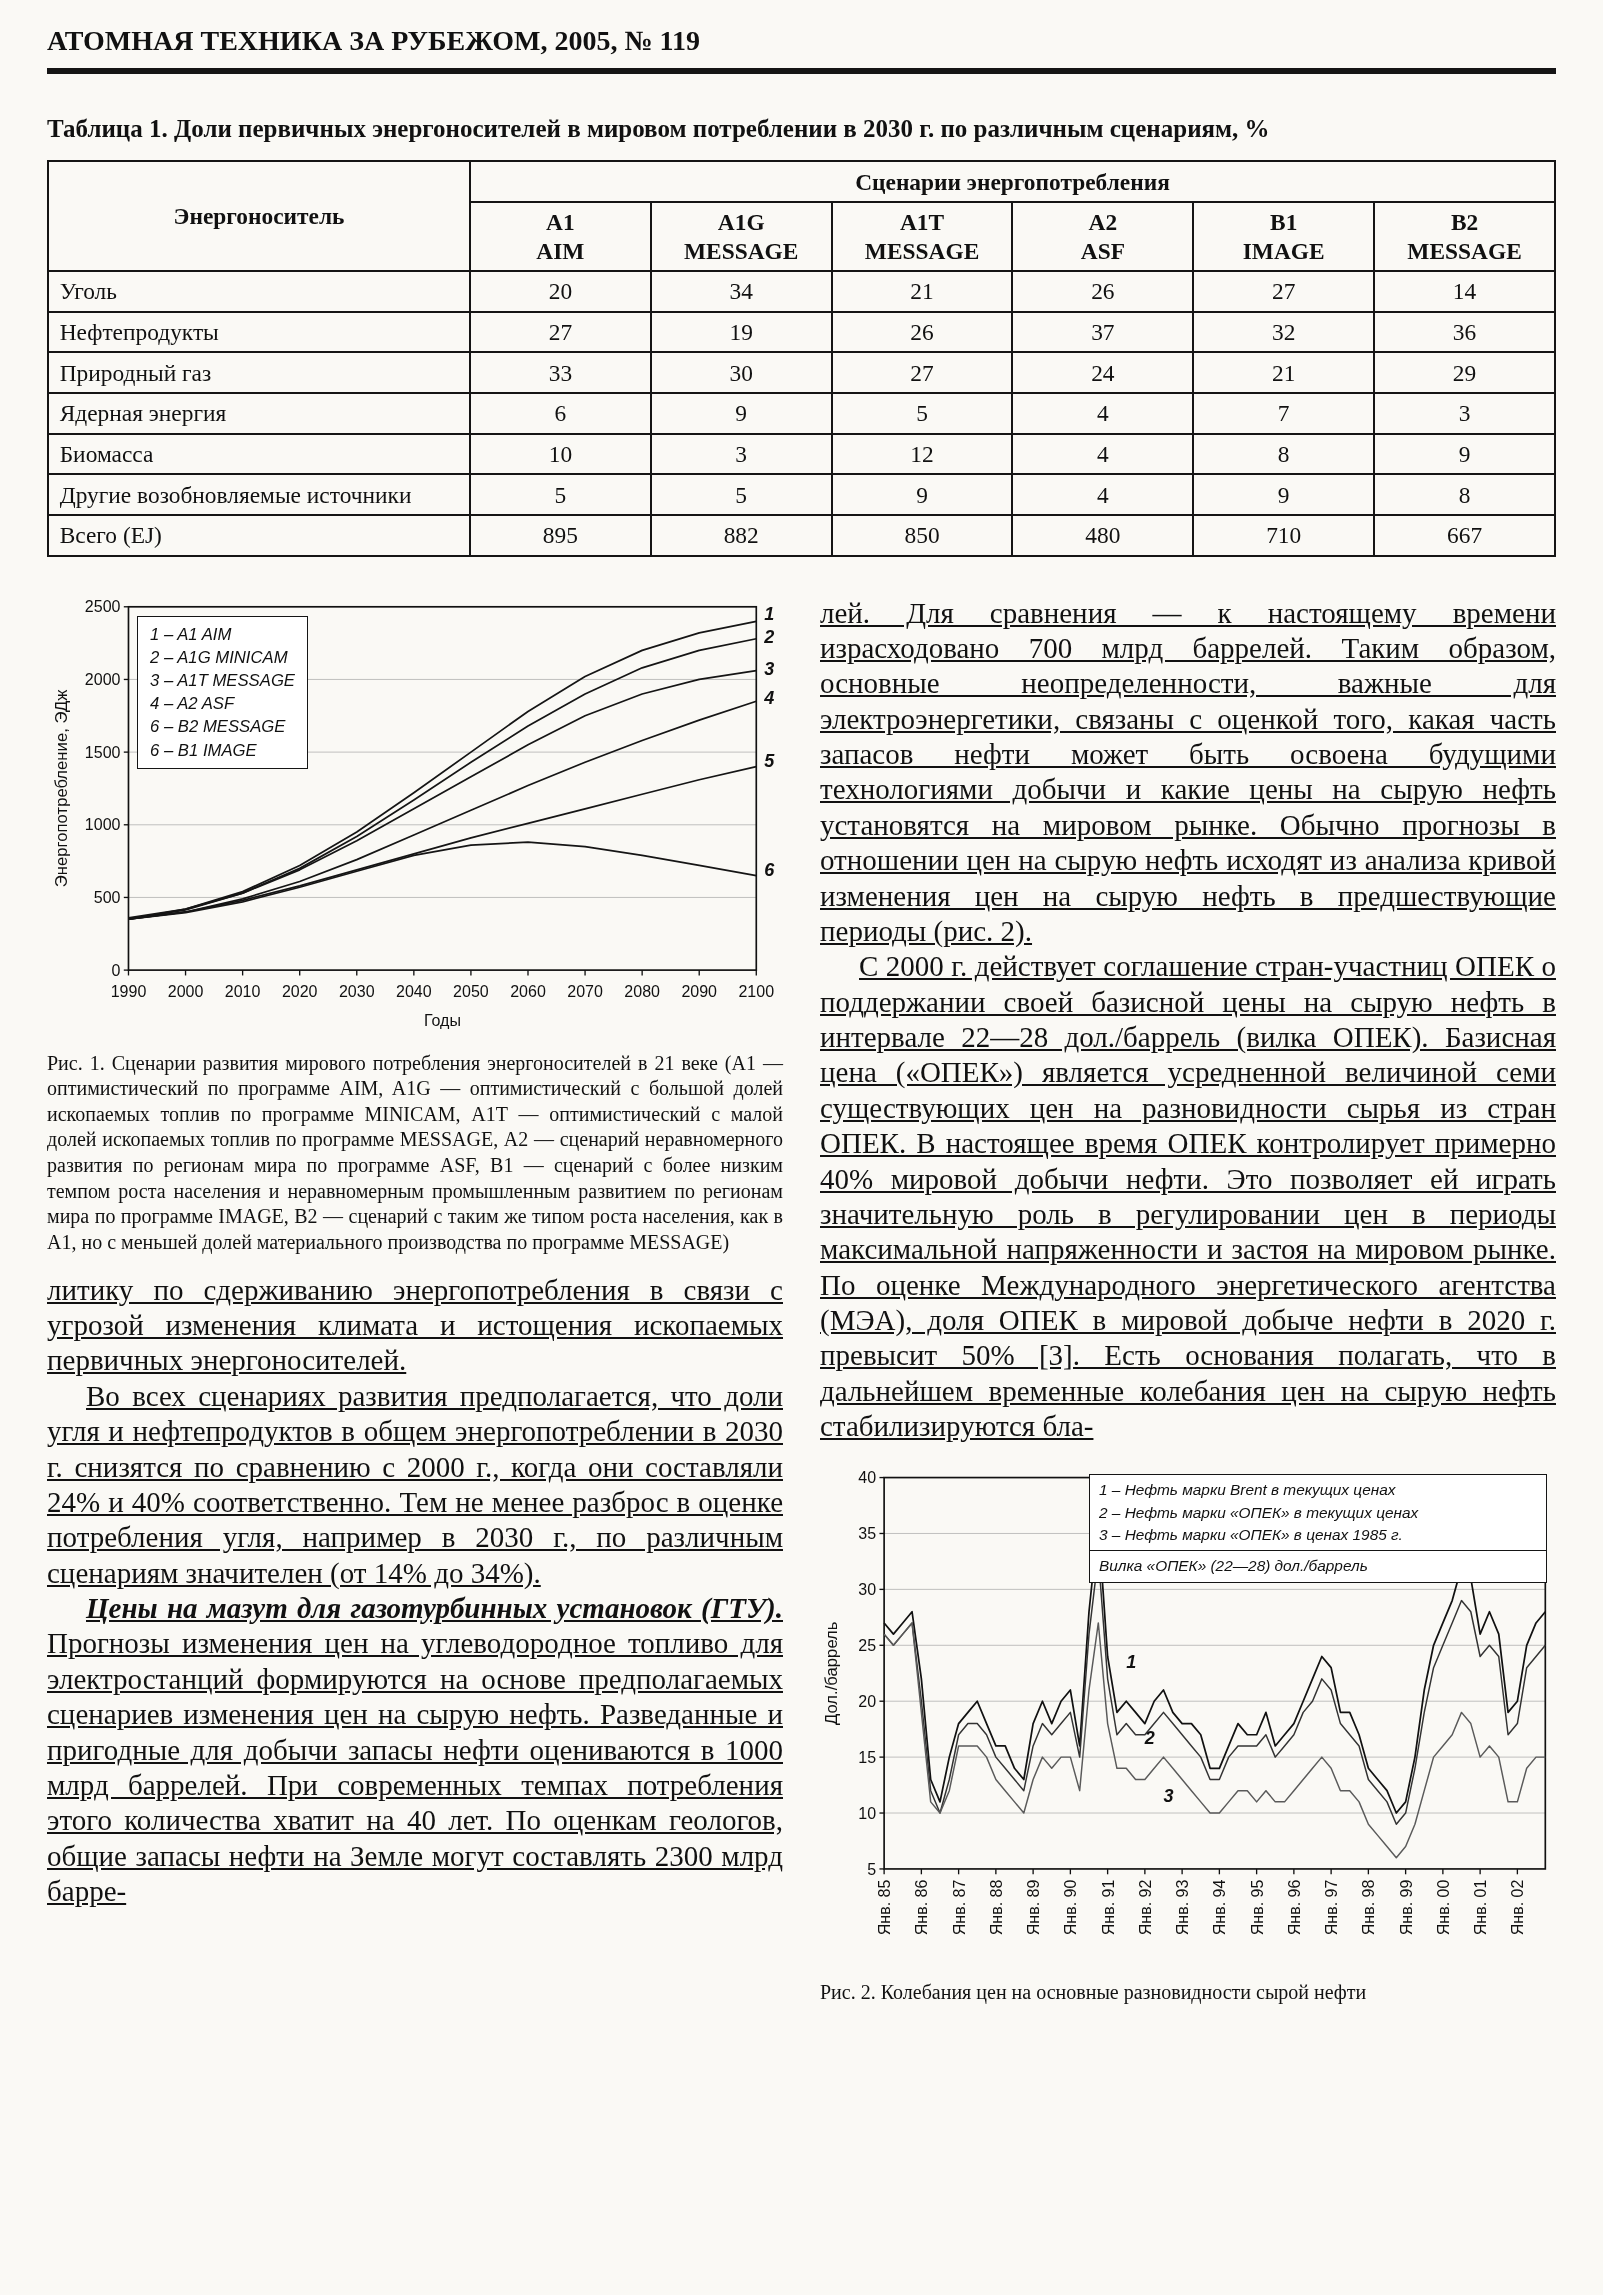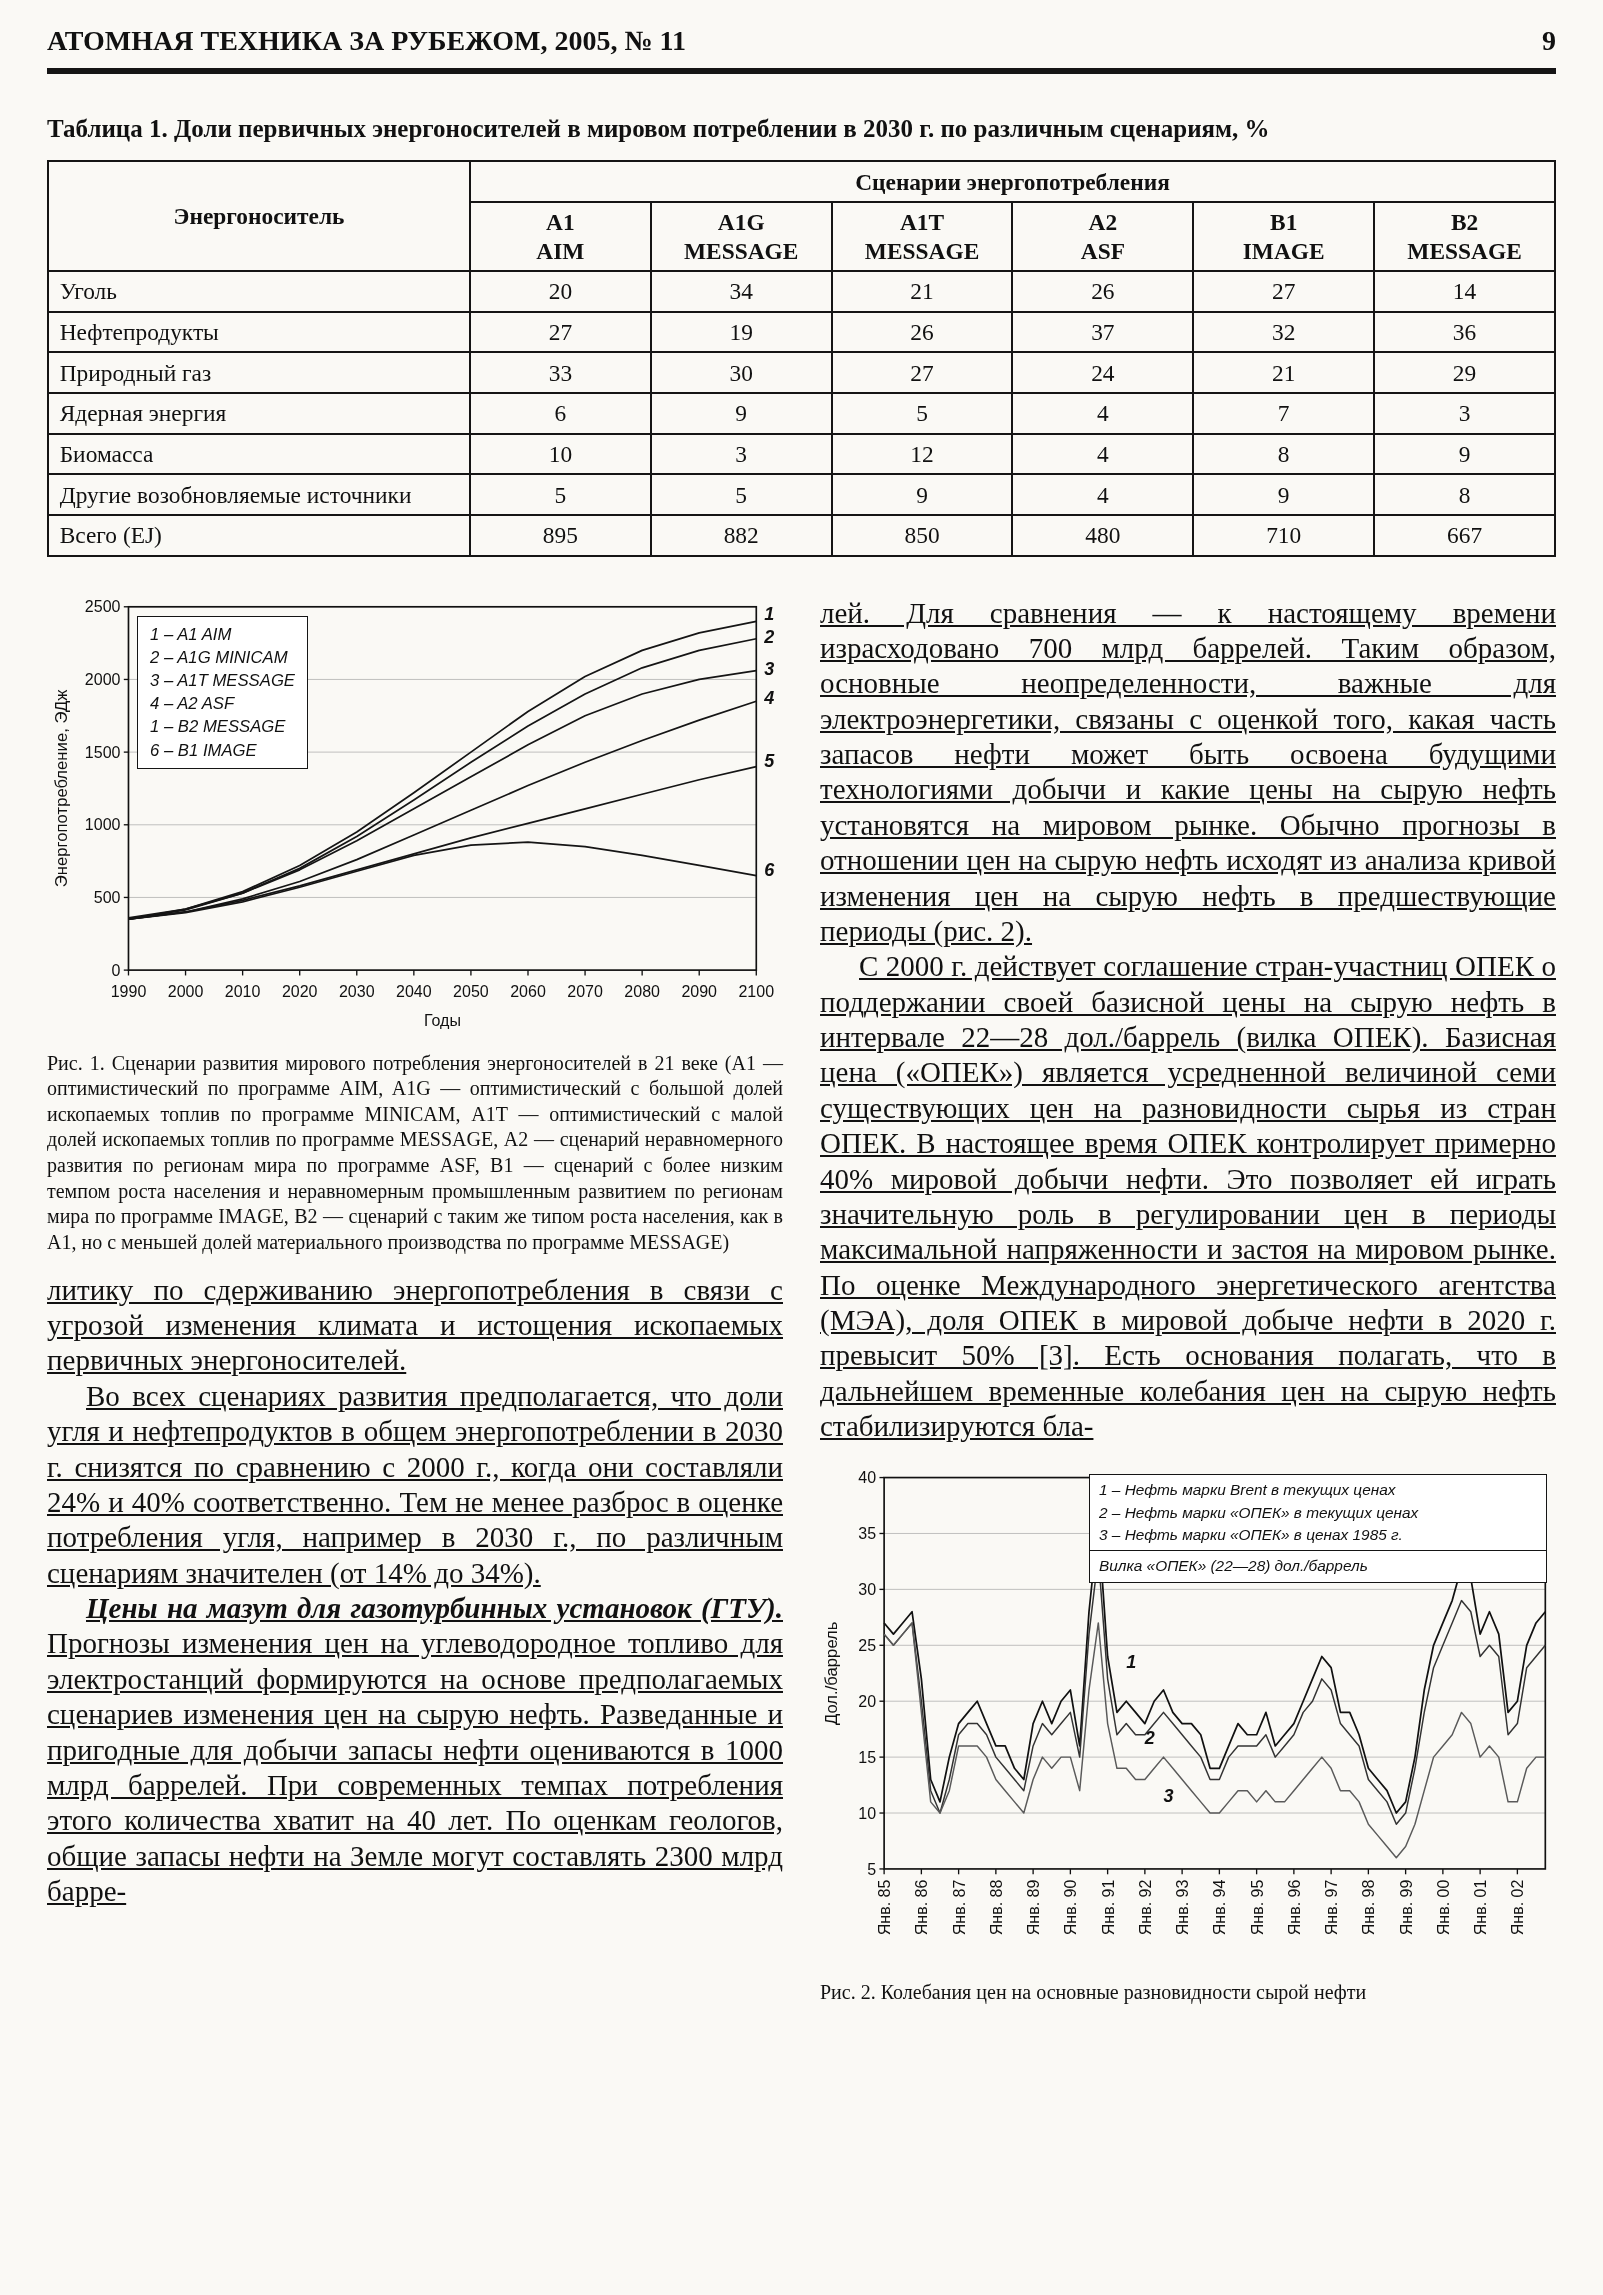--- a/index.html
+++ b/index.html
@@ -3,21 +3,21 @@
 <meta charset="utf-8">
 <style>
   html,body{margin:0;padding:0;background:#e9e7e2;}
   .page{
     width:1603px;height:2295px;box-sizing:border-box;
     background:#faf9f5;color:#111;margin:0 auto;
     padding:25.4px 47px 0 47px;position:relative;overflow:hidden;
     font-family:"Liberation Serif",serif;
   }
   
-  .hdr{display:flex;justify-content:space-between;align-items:flex-end;
+  .hdr{display:flex;align-items:flex-end;
        font-weight:bold;font-size:28px;padding-bottom:10.7px;border-bottom:6px solid #151515;}
   
   .tbl-caption{margin-top:41px;font-weight:bold;font-size:25px;}
   table.t1{width:100%;border-collapse:collapse;margin-top:17.4px;font-size:23.4px;}
   table.t1 th,table.t1 td{border:2px solid #151515;padding:5.3px 10.7px;line-height:1.2;}
   table.t1 th{font-weight:bold;text-align:center;vertical-align:middle;}
   table.t1 td.lbl{text-align:left;}
   table.t1 td.num{text-align:center;}
   .th2 div{text-align:center;}
   
@@ -223,21 +223,21 @@
             <text font-size="27" fill="#111" x="1074" y="255.35999999999996" font-style="italic" font-weight="bold">5</text>
             <text font-size="27" fill="#111" x="1074" y="418.56" font-style="italic" font-weight="bold">6</text>
             <text font-size="25" fill="#111" x="30" y="288" text-anchor="middle" transform="rotate(-90 30 288)">Энергопотребление, ЭДж</text>
             <text font-size="24" fill="#111" x="592" y="644" text-anchor="middle">Годы</text>
           </svg>
         <div class="f1-legend">
           <div>1 – A1 AIM</div>
           <div>2 – A1G MINICAM</div>
           <div>3 – A1T MESSAGE</div>
           <div>4 – A2 ASF</div>
-          <div>1 – B2 MESSAGE</div>
+          <div>6 – B2 MESSAGE</div>
           <div>6 – B1 IMAGE</div>
         </div>
       </div>
       <div class="figcap">Рис. 1. Сценарии развития мирового потребления энергоносителей в 21 веке (А1 — оптимистический по программе AIM, A1G — оптимистический с большой долей ископаемых топлив по программе MINICAM, А1Т — оптимистический с малой долей ископаемых топлив по программе MESSAGE, А2 — сценарий неравномерного развития по регионам мира по программе ASF, В1 — сценарий с более низким темпом роста населения и неравномерным промышленным развитием по регионам мира по программе IMAGE, В2 — сценарий с таким же типом роста населения, как в А1, но с меньшей долей материального производства по программе MESSAGE)</div>
 
       <div class="body-block">
         <p class="para cont"><span class="lead"></span><span>литику по сдерживанию энергопотребления в связи с угрозой изменения климата и истощения ископаемых первичных энергоносителей.</span></p>
         <p class="para"><span class="lead"></span><span>Во всех сценариях развития предполагается, что доли угля и нефтепродуктов в общем энергопотреблении в 2030 г. снизятся по сравнению с 2000 г., когда они составляли 24% и 40% соответственно. Тем не менее разброс в оценке потребления угля, например в 2030 г., по различным сценариям значителен (от 14% до 34%).</span></p>
         <p class="para"><span class="lead">Цены на мазут для газотурбинных установок (ГТУ).</span><span> Прогнозы изменения цен на углеводородное топливо для электростанций формируются на основе предполагаемых сценариев изменения цен на сырую нефть. Разведанные и пригодные для добычи запасы нефти оцениваются в 1000 млрд баррелей. При современных темпах потребления этого количества хватит на 40 лет. По оценкам геологов, общие запасы нефти на Земле могут составлять 2300 млрд барре-</span></p>
       </div>

